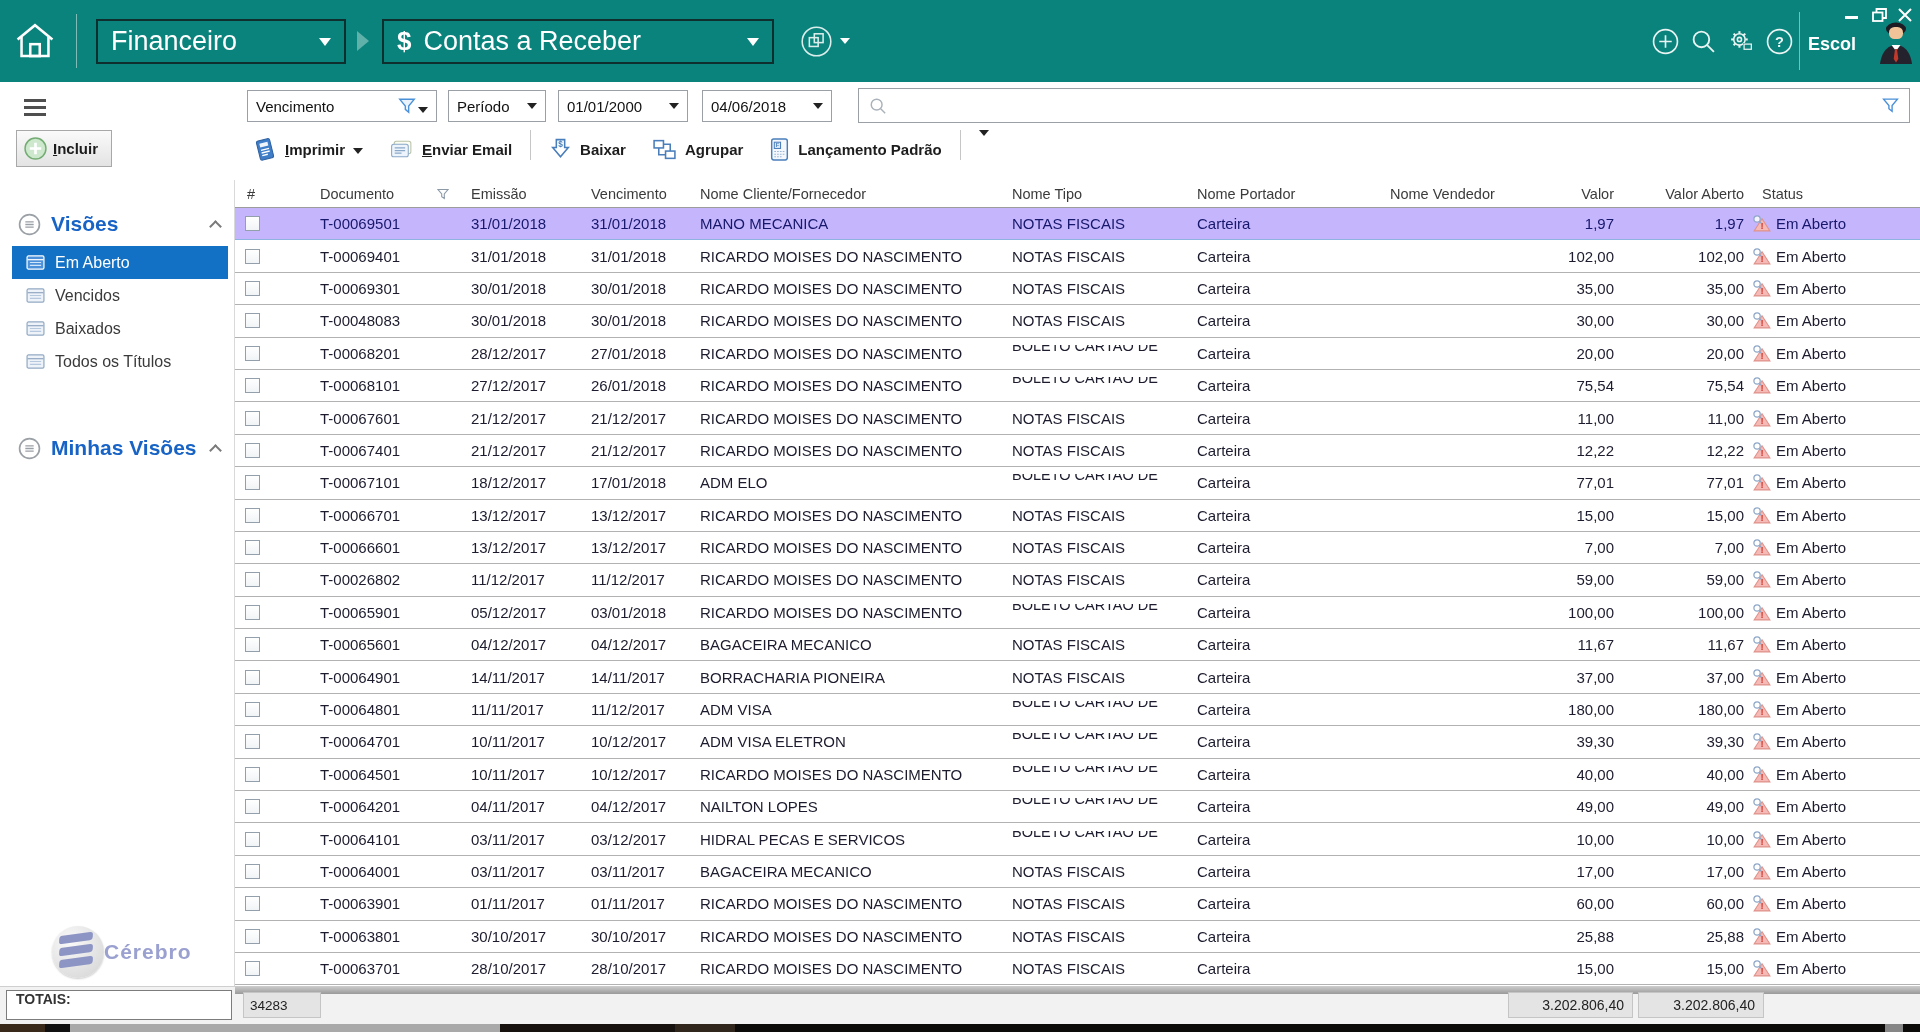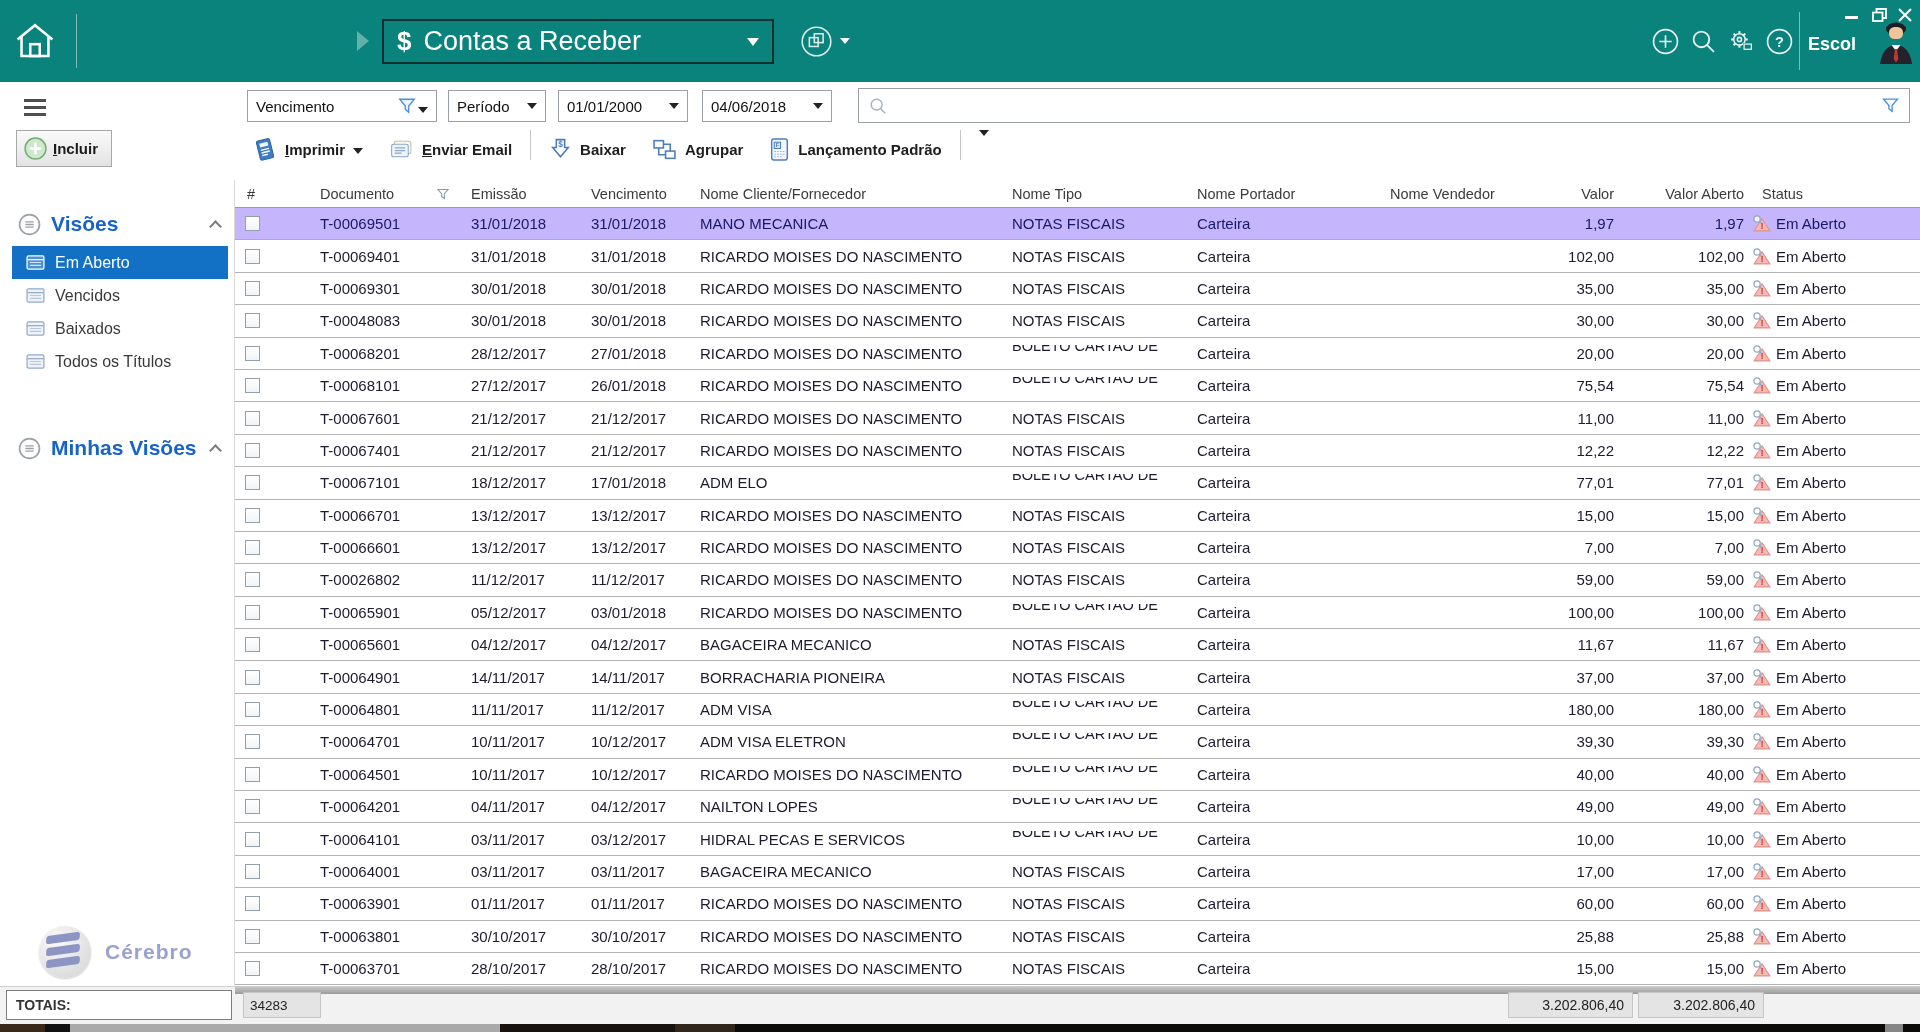--- a/index.html
+++ b/index.html
@@ -40,21 +40,21 @@
 .tb-sep{width:1px;height:30px;background:#c6c6c6;margin:0 18px}
 .mr26{margin-right:26px}
 
 
 .side-sec{position:absolute;left:18px;width:202px;display:flex;align-items:center;gap:10px}
 .side-sec .lbl{font-size:21px;font-weight:bold;color:#1863c6;white-space:nowrap}
 .chev-up{width:9px;height:9px;border-left:2px solid #7a7a7a;border-top:2px solid #7a7a7a;transform:rotate(45deg);margin-left:auto;margin-top:4px;cursor:pointer}
 .side-items{position:absolute;left:0;top:246px;width:235px}
 .side-item{height:33px;margin:0 7px 0 12px;display:flex;align-items:center;gap:10px;padding-left:14px;font-size:16px;color:#3a3a3a;cursor:pointer;white-space:nowrap}
 .side-item.selected{background:#1271c4;color:#fff}
-.logo{position:absolute;left:39px;top:926px;display:flex;align-items:center;gap:14px}
+.logo{position:absolute;left:52px;top:926px;display:flex;align-items:center;}
 .logo-circle{width:52px;height:52px;border-radius:50%;background:radial-gradient(circle at 35% 30%,#fafafa,#d2d2d2);position:relative;overflow:hidden;box-shadow:0 1px 2px rgba(0,0,0,.2)}
 .logo-circle i{position:absolute;left:7px;width:34px;height:8px;background:#8d95c4;border-radius:3px;transform:rotate(-8deg) skewX(-12deg)}
 .logo-text{font-size:21px;color:#9aa0d0;font-weight:bold;letter-spacing:1px}
 .vline{position:absolute;left:234px;top:180px;width:1px;height:806px;background:#d9d9d9}
 
 
 .grid-cols{display:grid;grid-template-columns:73px 151px 120px 109px 312px 185px 193px 120px 122px 130px 170px}
 .thead{position:absolute;left:235px;top:180px;width:1685px;height:28px;align-items:center;border-bottom:1px solid #9c9c9c;background:#fff}
 .hcell{padding-left:12px;font-size:14.5px;color:#3b3b3b;white-space:nowrap;display:flex;align-items:center}
 .hcell.num{justify-content:flex-end;padding-right:6px;padding-left:0}
@@ -65,21 +65,21 @@
 .cell{padding-left:12px;white-space:nowrap;overflow:hidden;font-size:15px}
 .cell.num{text-align:right;padding-right:6px;padding-left:0}
 .c-check{padding-left:10px}
 .checkbox{display:block;width:15px;height:15px;border:1px solid #93a0ab;background:linear-gradient(#ffffff,#f1f4f6);cursor:pointer}
 .c-status{display:flex;align-items:center;gap:5px;padding-left:2px}
 .tipo-up{position:relative;top:-8px;display:inline-block;font-size:14.5px}
 
 
 .footer{position:absolute;left:0;top:986px;width:1920px;height:38px;background:#f2f2f2;border-top:1px solid #cfcfcf}
 .hscroll{position:absolute;left:235px;top:986px;width:1685px;height:8px;background:linear-gradient(#cdcdcd,#9a9a9a);cursor:pointer}
-.totais-box{position:absolute;left:6px;top:990px;width:226px;height:30px;border:1px solid #7c7c7c;background:#fff;display:flex;align-items:center;padding-left:9px;font-weight:bold;font-size:14px;color:#333}
+.totais-box{position:absolute;left:6px;top:990px;width:226px;height:30px;border:1px solid #7c7c7c;background:#fff;display:flex;padding-left:9px;font-weight:bold;font-size:14px;color:#333}
 .badge{position:absolute;top:992px;height:26px;background:#e4e4e4;border:1px solid #c5c5c5;display:flex;align-items:center;font-size:13.5px;color:#222}
 .badge.count{left:243px;width:78px;padding-left:6px}
 .badge.rnum{justify-content:flex-end;padding-right:8px;font-size:14px}
 .badge.v1{left:1508px;width:125px}
 .badge.v2{left:1638px;width:126px}
 .taskstrip{position:absolute;left:0;top:1024px;width:1920px;height:8px;display:flex}
 .taskstrip i{display:block;height:100%}
 </style>
 </head>
 <body>
@@ -87,20 +87,24 @@
 <div class="topbar">
   <span class="home">
     <svg viewBox="0 0 26 24" width="42" height="38" fill="none" stroke="#fff" stroke-width="1.6">
       <path d="M2 11 L13 2 L24 11"></path>
         <path d="M4.5 9.5 V21.5 H21.5 V9.5"></path>
         <rect x="10" y="14" width="6" height="7.5"></rect>
     </svg>
   </span>
   <span class="tb-divider" style="left:76px;top:14px;height:54px"></span>
 
+  <div class="hdr-box" style="left:96px;width:250px">
+    <span class="lbl">Financeiro</span>
+    <span class="caret" style="margin-left:auto"></span>
+  </div>
   <span class="hdr-chevron"></span>
   <div class="hdr-box" style="left:382px;width:392px">
     <span class="dollar">$</span>
     <span class="lbl">Contas a Receber</span>
     <span class="caret" style="margin-left:auto"></span>
   </div>
 
   <span class="icon-btn" style="left:800px;top:25px">
     <svg viewBox="0 0 30 30" width="33" height="33" fill="none" stroke="#dceeec" stroke-width="1.4">
       <circle cx="15" cy="15" r="13"></circle>

